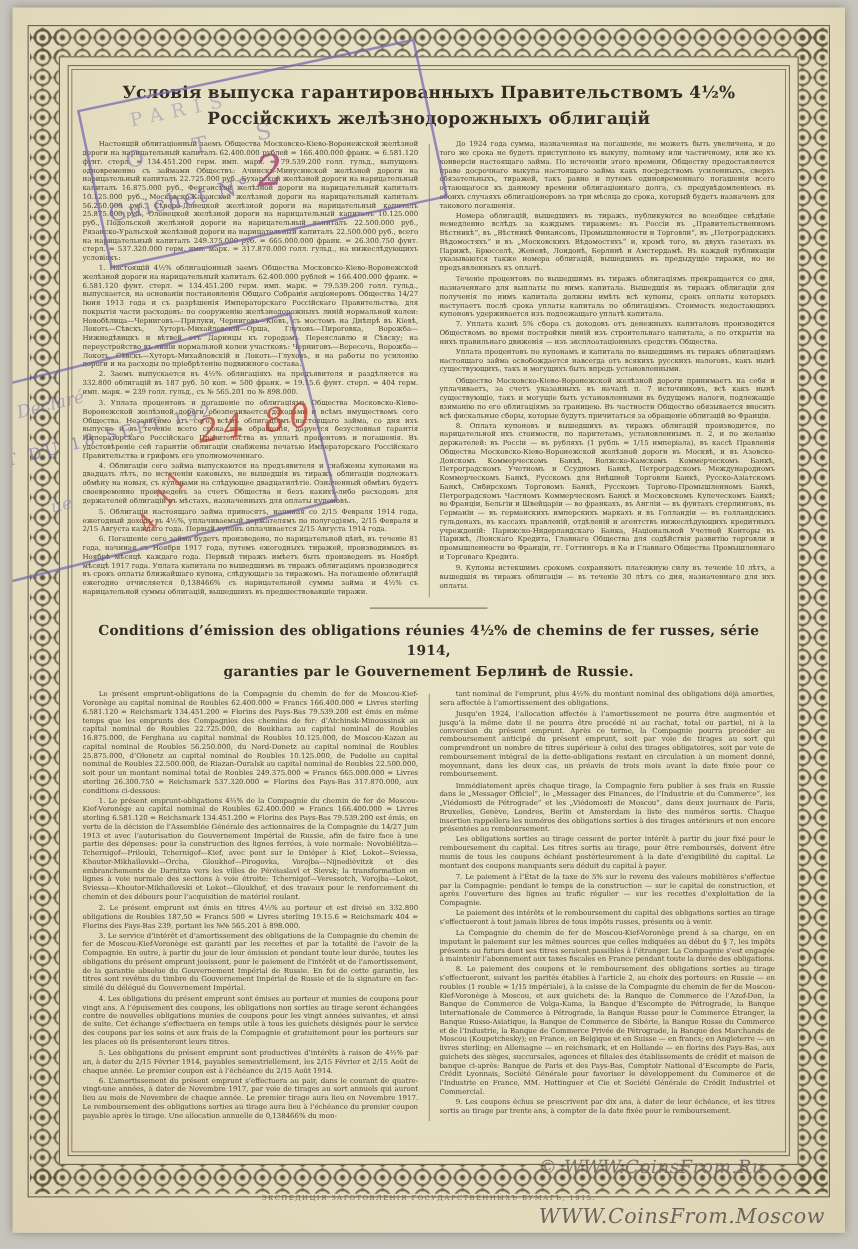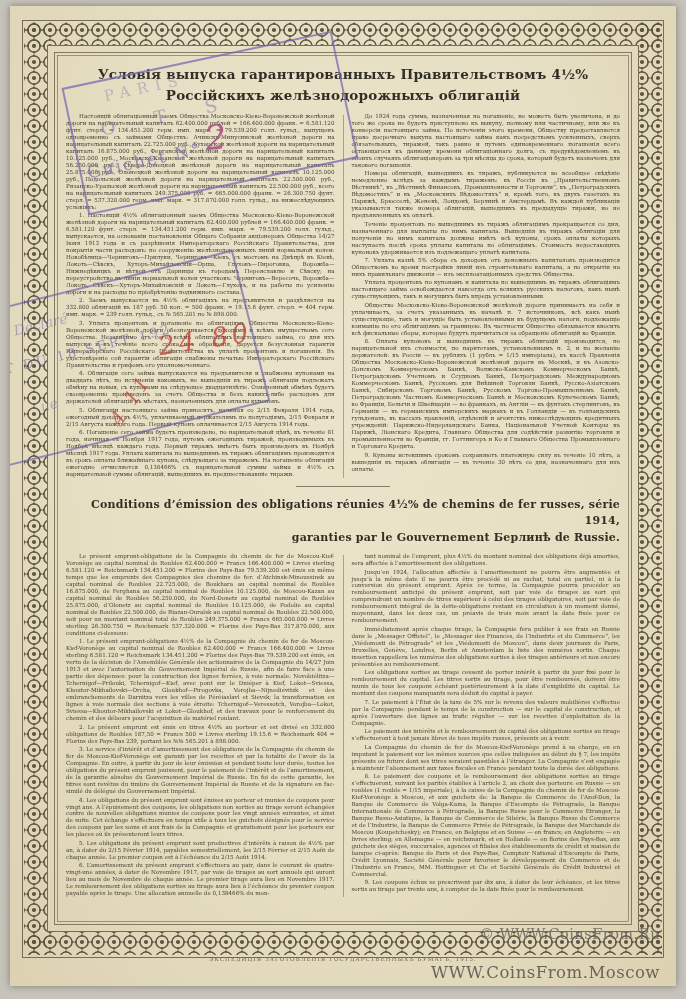--- a/index.html
+++ b/index.html
@@ -17,21 +17,21 @@
   .frame{position:absolute;left:0;top:0;}
   .content{
     position:absolute;left:56px;right:56px;top:52px;bottom:72px;
     color:#3e3930;overflow:hidden;
   }
   .ru-title{
     margin:6px 0 7px;text-align:center;font-weight:bold;color:#322e26;
     font-size:13.5px;line-height:1.55;letter-spacing:.2px;
   }
   .fr-title{
-    margin:10px 0 7px;text-align:right;font-weight:bold;color:#322e26;
+    margin:10px 0 7px;text-align:center;font-weight:bold;color:#322e26;
     font-size:11px;line-height:1.5;letter-spacing:.2px;
   }
   .twocol{display:flex;align-items:stretch;}
   .col{flex:1 1 0;min-width:0;}
   .vrule{width:1px;background:rgba(92,83,58,.45);margin:2px 8px;}
   .para{
     margin:0 0 1.5px;text-indent:13px;text-align:justify;
     font-size:5.6px;line-height:1.25;color:#443e33;
   }
   .center-rule{
@@ -66,21 +66,21 @@
   .redink1{
     position:absolute;left:148px;top:318px;font-size:26px;font-style:italic;
     color:rgba(192,62,52,.78);transform:rotate(-9deg);letter-spacing:4px;pointer-events:none;
   }
   .redink2{
     position:absolute;left:92px;top:382px;font-size:20px;font-style:italic;
     color:rgba(192,62,52,.7);transform:rotate(-56deg);letter-spacing:3px;pointer-events:none;
   }
   
   .watermark{
-    position:absolute;right:16px;bottom:2px;text-align:right;line-height:1.25;
+    position:absolute;right:16px;bottom:2px;text-align:left;line-height:1.25;font-style:italic;
   }
   .watermark .w1{font-size:14.5px;color:rgba(112,109,101,.92);letter-spacing:.5px;}
   .watermark .w2{font-size:16.5px;color:rgba(98,95,88,.95);letter-spacing:.5px;margin-top:20px;}
 </style>
 </head>
 <body>
 
 <div class="paper">
 
   <svg class="frame" width="666" height="983" viewBox="0 0 666 983" aria-hidden="true">

